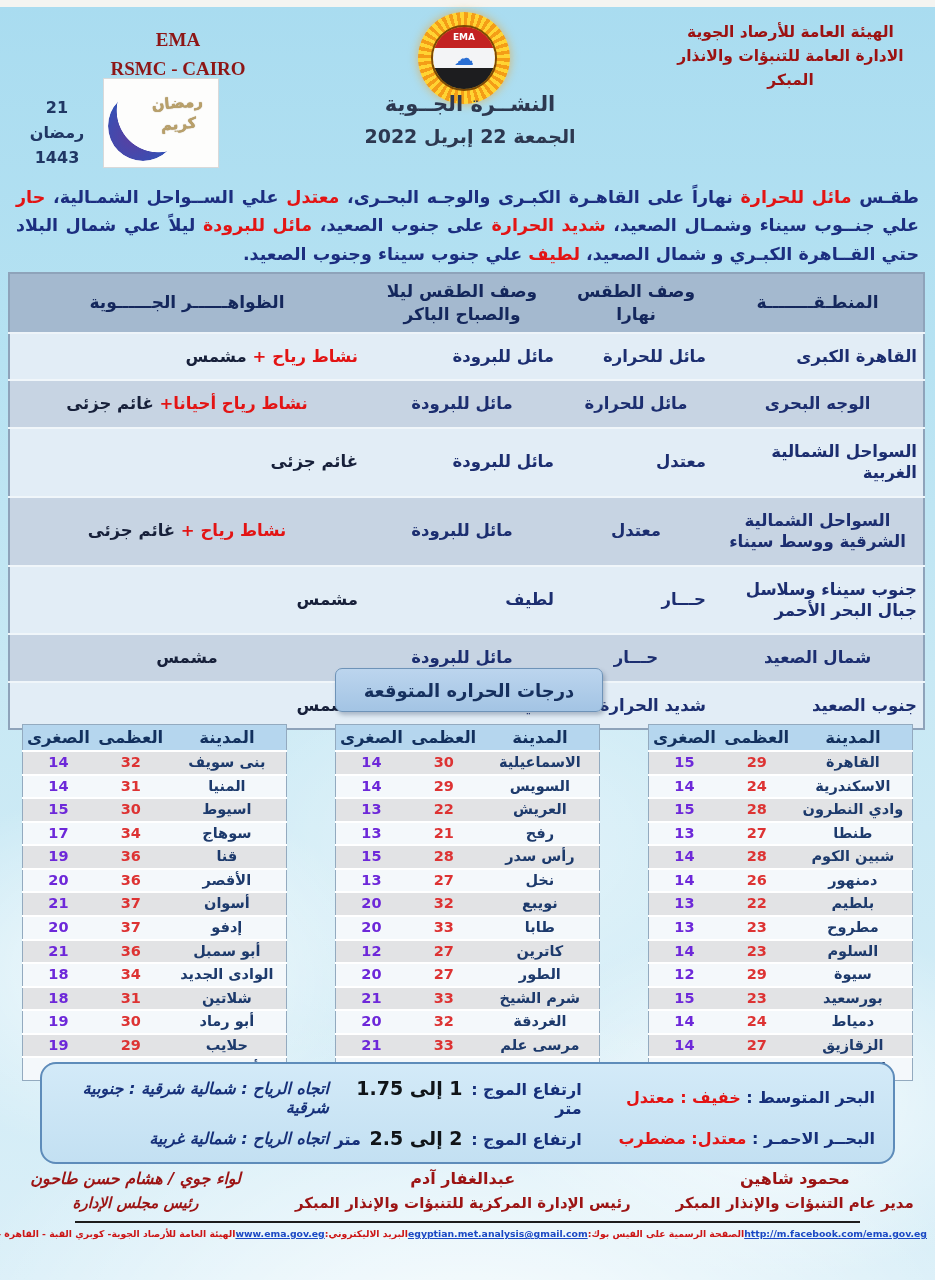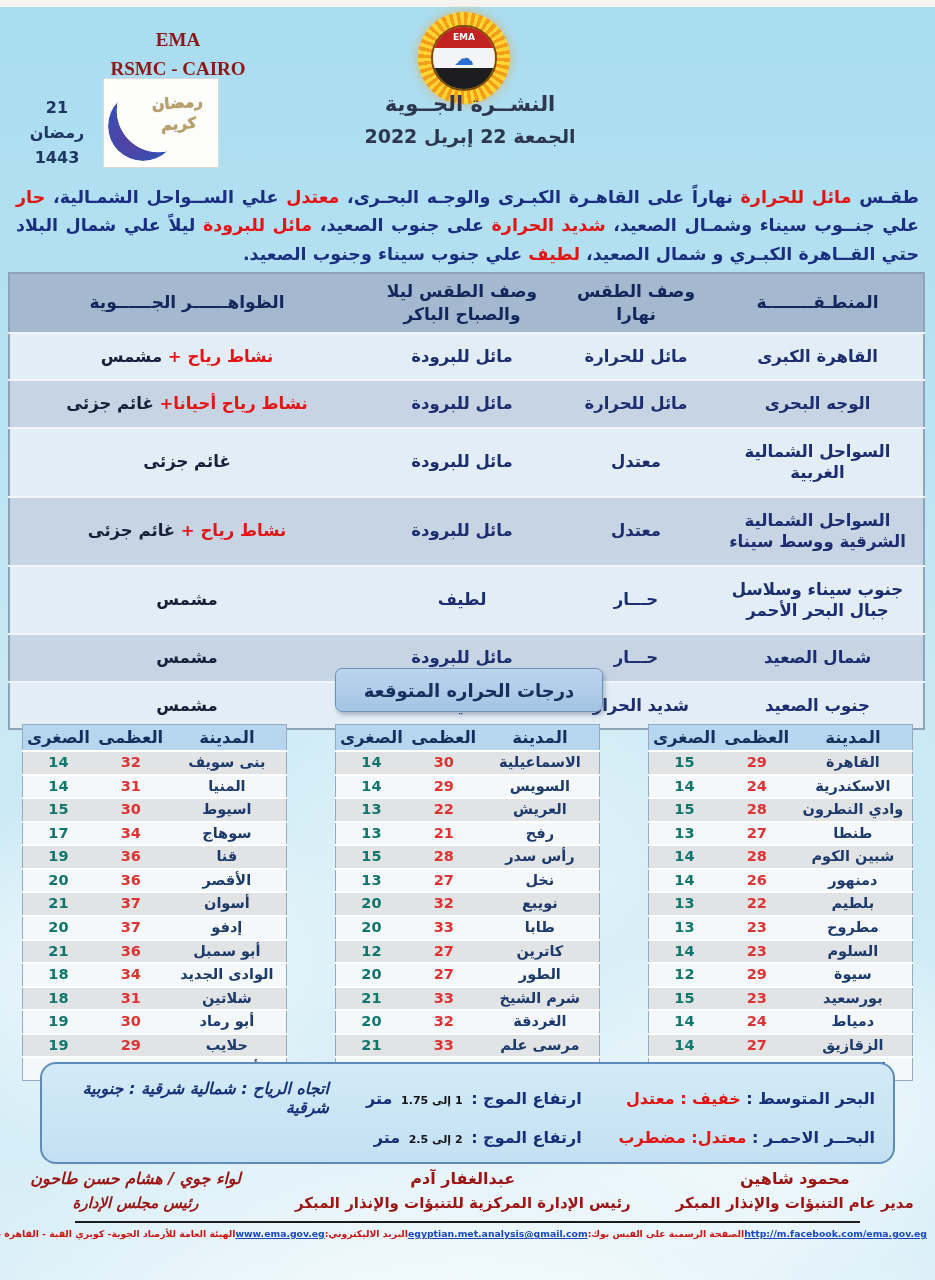--- a/index.html
+++ b/index.html
@@ -56,21 +56,21 @@
   .seg-dark { color:#17203a; }
 
   
   .forecast { position:absolute; top:272px; right:10px; left:10px; border-collapse:collapse;
               width:915px; table-layout:fixed; border:2px solid #8ea3ba; }
   .forecast th { background:#a4b9cf; color:#14275c; font-size:17px; font-weight:bold;
                  padding:6px 4px; line-height:1.35; border-bottom:2px solid #eef4f9; }
   .forecast td { text-align:center; font-weight:bold; font-size:16.5px; color:#1c2e70;
                  padding:12px 6px; line-height:1.3; border-top:2px solid #f0f6fa; }
   .forecast tr.dark td { background:#c7d4e3; }
-  .forecast tr.light td { background:#e2edf6; }
+  .forecast tr.light td { background:#e2edf6;text-align:right; }
   .col-region { width:212px; } .col-day { width:152px; } .col-night { width:196px; } .col-phen { width:355px; }
 
   
   .temps-banner { position:absolute; top:668px; left:335px; width:268px; height:44px;
                   background:linear-gradient(180deg,#bcd5ee,#a3c4e4); border:1px solid #6e93b8;
                   border-radius:7px; box-shadow:2px 3px 4px rgba(60,80,110,.35);
                   display:flex; align-items:center; justify-content:center;
                   color:#16305e; font-weight:bold; font-size:18px; }
 
   
@@ -78,51 +78,55 @@
                  justify-content:space-between; gap:48px; }
   .city-table { flex:1; border-collapse:collapse; border:1px solid #93aabf; background:#fff; }
   .city-table th { background:#b5d6ee; color:#12305e; font-size:16.5px; font-weight:bold;
                    padding:3px 2px; border-bottom:2px solid #fff; }
   .city-table td { text-align:center; font-weight:bold; font-size:14.5px; padding:1px 2px;
                    border-top:2px solid #fff; line-height:1.35; }
   .city-table tr.gray td { background:#e2e3e5; }
   .city-table tr:not(.gray) td { background:#f4f8fb; }
   .city-table td.city { color:#1d3a6c; width:45%; }
   .city-table td.tmax { color:#dd3333; width:28%; }
-  .city-table td.tmin { color:#0f766e; width:27%; }
+  .city-table td.tmin { color:#6d28d9; width:27%; }
 
   
   .sea-box { position:absolute; top:1062px; right:40px; left:40px; height:102px;
              background:linear-gradient(180deg,#d3eaf8,#c3e0f2); border:2px solid #5e8cba;
              border-radius:16px; display:flex; flex-direction:column; justify-content:space-evenly;
              padding:4px 18px; }
   .sea-row { display:flex; align-items:center; font-weight:bold; font-size:16px; }
   .sea-name { width:36%; } .sea-wave { width:31%; } .sea-wind { width:33%;font-style:italic; }
   .navy { color:#16307a; }
-  .wave-val { color:#101418; font-size:11px; padding:0 3px; }
+  .wave-val { color:#101418; font-size:19px; padding:0 3px; }
 
   
   .signatures { position:absolute; top:1167px; right:0; left:0; display:flex; direction:rtl;
                 color:#9c1414; font-weight:bold; text-align:center; }
   .sig { line-height:1.55; }
   .sig .sname { font-size:16px; } .sig .stitle { font-size:15px; }
   .sig-1 { width:30%; } .sig-2 { width:41%; } .sig-3 { width:29%;font-style:italic; }
   .divider { position:absolute; top:1221px; right:75px; left:75px; height:2px; background:#1c1c1c; }
   .footer-line { position:absolute; top:1228px; right:8px; left:8px; direction:rtl;
                  display:flex; justify-content:space-between; align-items:center;
                  font-size:9.3px; font-weight:bold; color:#cc1515; white-space:nowrap; }
   .footer-line .flink { color:#1a48c4; text-decoration:underline; direction:ltr; unicode-bidi:embed; cursor:pointer; }
   .footer-line .ftext { color:#cc1515; }
 </style>
 </head>
 <body>
 
 <div class="page">
   <div class="top-strip"></div>
 
+  <div class="hdr-right">
+    <div>الهيئة العامة للأرصاد الجوية</div>
+    <div>الادارة العامة للتنبؤات والانذار المبكر</div>
+  </div>
   <div class="hdr-left-en">
     <div>EMA</div>
     <div>RSMC - CAIRO</div>
   </div>
   <div class="logo">
     <div class="emblem">
       <div class="band red">EMA</div>
       <div class="band white">☁</div>
       <div class="band black"></div>
     </div>
@@ -454,20 +458,21 @@
 
   <div class="sea-box">
       <div class="sea-row">
         <div class="sea-name"><span class="navy">البحر المتوسط : </span><span class="seg-red">خفيف : معتدل</span></div>
         <div class="sea-wave"><span class="navy">ارتفاع الموج : </span><span class="wave-val">1 إلى 1.75</span><span class="navy"> متر</span></div>
         <div class="sea-wind navy">اتجاه الرياح : شمالية شرقية  : جنوبية شرقية</div>
       </div>
       <div class="sea-row">
         <div class="sea-name"><span class="navy">البحــر الاحمـر : </span><span class="seg-red">معتدل: مضطرب</span></div>
         <div class="sea-wave"><span class="navy">ارتفاع الموج : </span><span class="wave-val">2 إلى 2.5</span><span class="navy"> متر</span></div>
+        <div class="sea-wind navy">اتجاه الرياح : شمالية غربية</div>
       </div>
     </div>
 
   <div class="signatures">
     <div class="sig sig-1">
       <div class="sname">محمود شاهين</div>
       <div class="stitle">مدير عام التنبؤات والإنذار المبكر</div>
     </div>
     <div class="sig sig-2">
       <div class="sname">عبدالغفار آدم</div>

